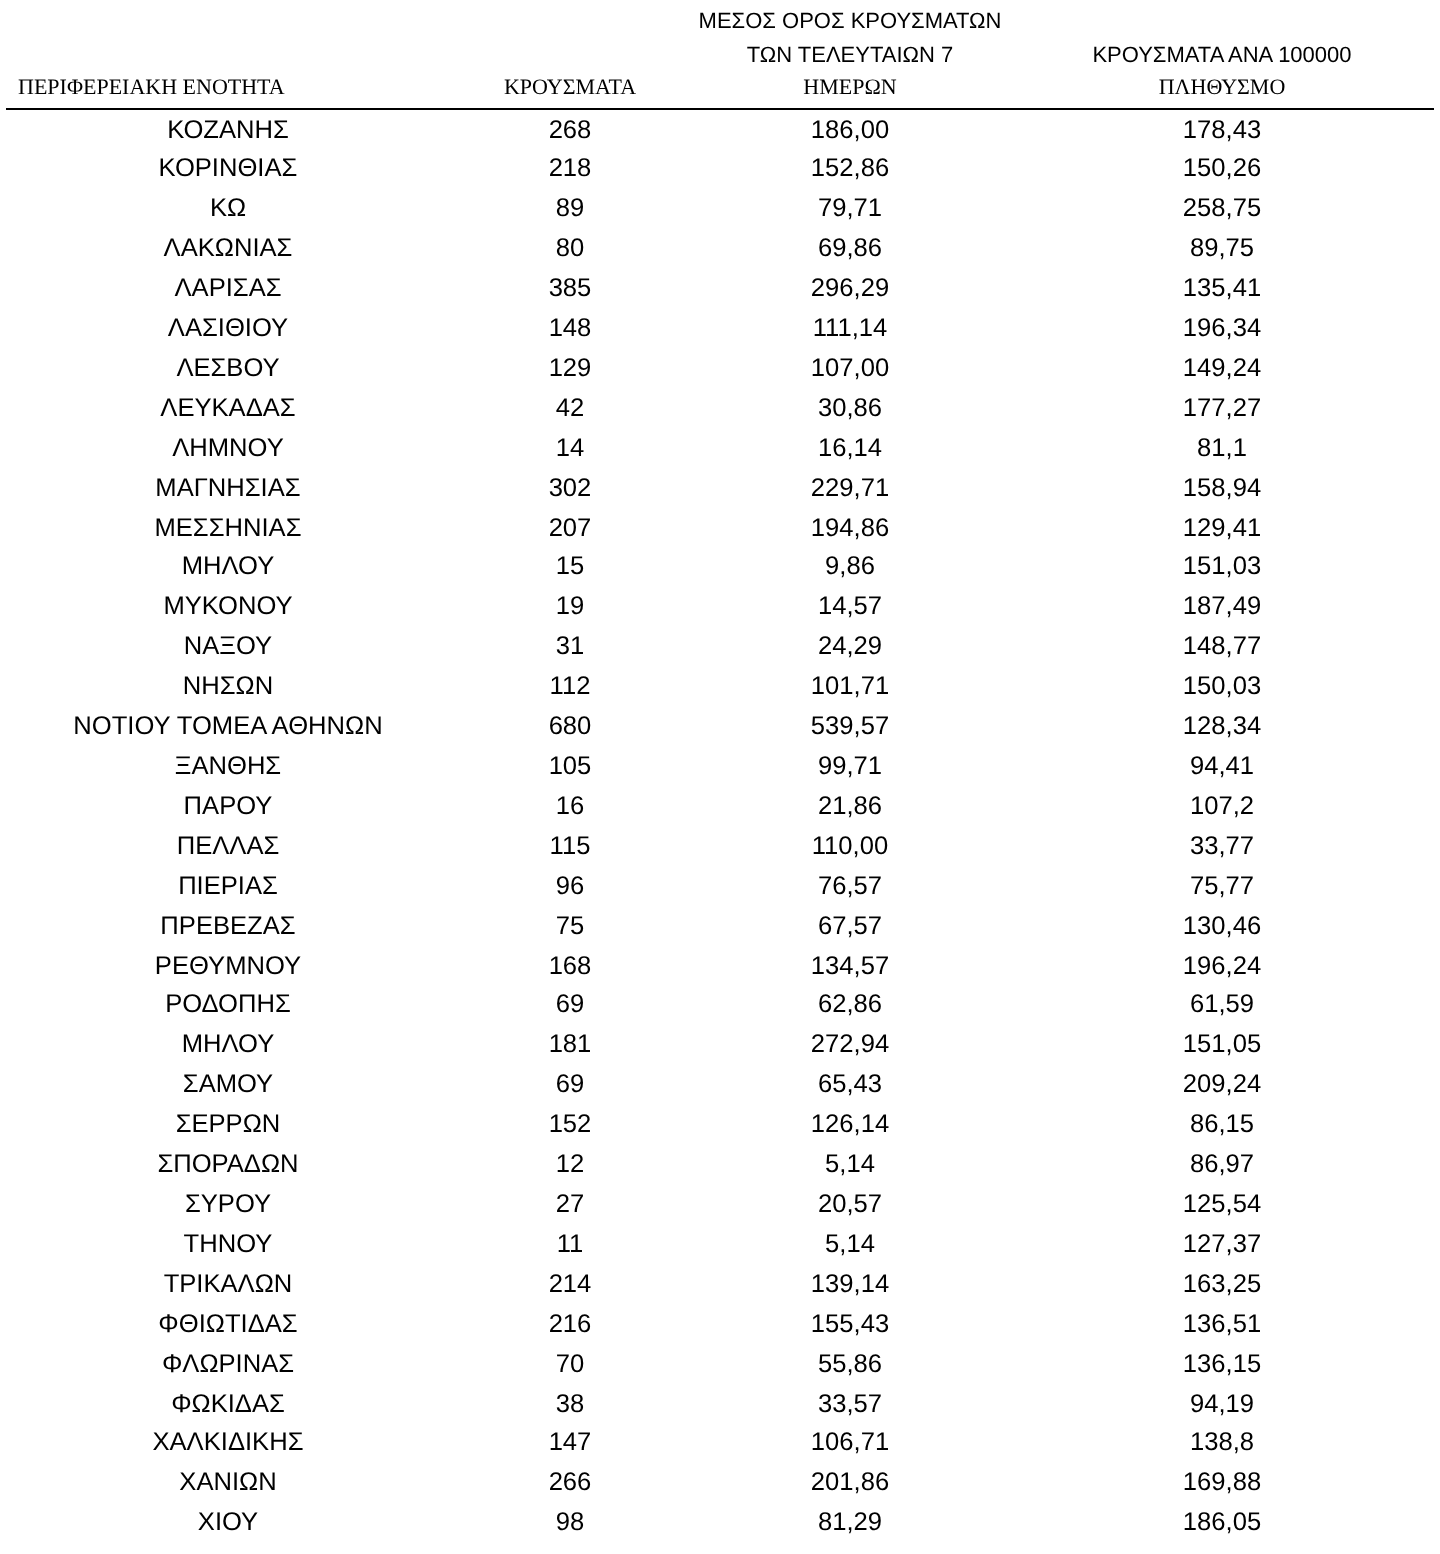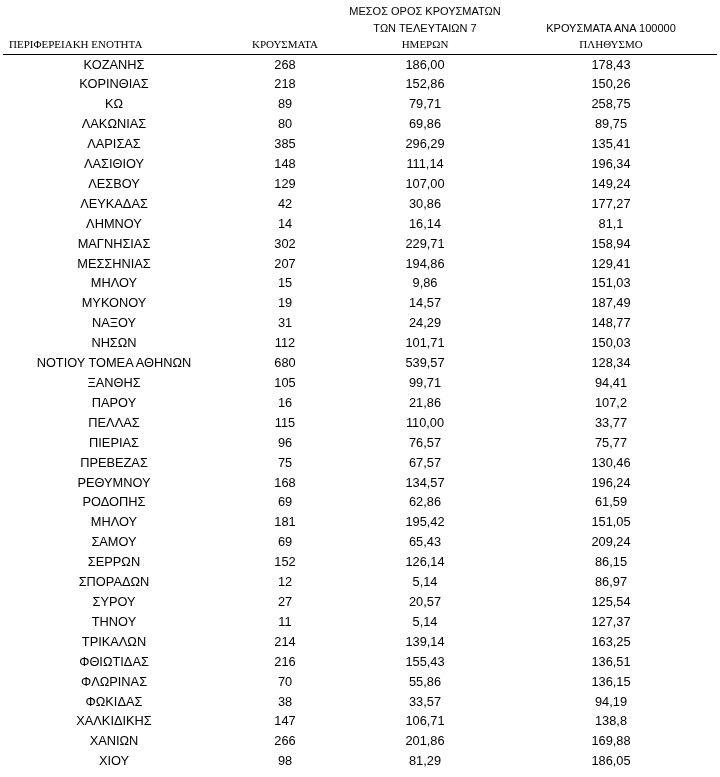--- a/index.html
+++ b/index.html
@@ -249,21 +249,21 @@
         </tr>
         <tr>
           <td class="region">ΡΟΔΟΠΗΣ</td>
           <td class="num">69</td>
           <td class="num">62,86</td>
           <td class="num">61,59</td>
         </tr>
         <tr>
           <td class="region">ΜΗΛΟΥ</td>
           <td class="num">181</td>
-          <td class="num">195,42</td>
+          <td class="num">272,94</td>
           <td class="num">151,05</td>
         </tr>
         <tr>
           <td class="region">ΣΑΜΟΥ</td>
           <td class="num">69</td>
           <td class="num">65,43</td>
           <td class="num">209,24</td>
         </tr>
         <tr>
           <td class="region">ΣΕΡΡΩΝ</td>

